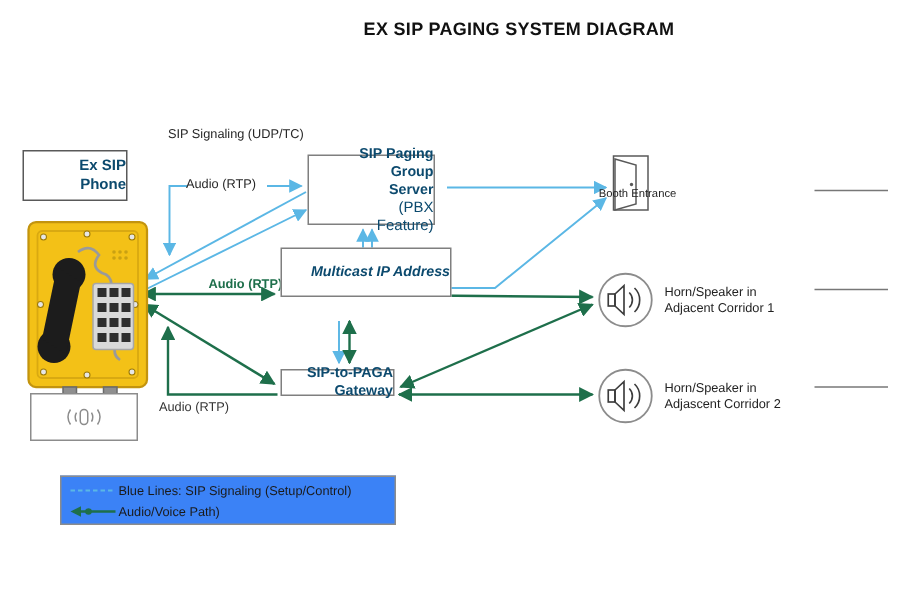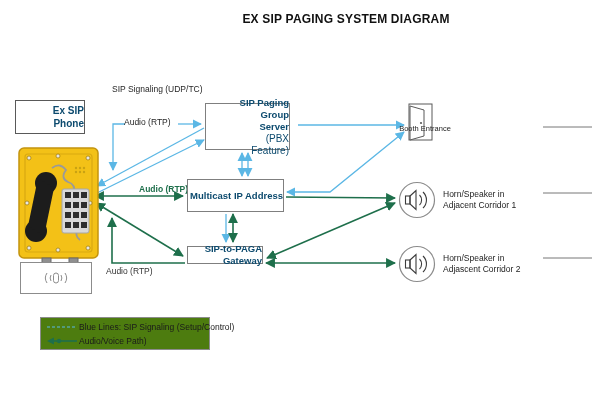--- a/index.html
+++ b/index.html
@@ -7,35 +7,35 @@
          font-family:"Liberation Sans", sans-serif;}
   .abs{position:absolute;}
   .title{left:0;top:12px;width:600px;text-align:center;font-size:12px;font-weight:bold;color:#111;letter-spacing:.2px;margin-left:46px;}
   .nodebox{border:1px solid #7f7f7f;background:#fff;text-align:right;color:#0c4a6e;box-sizing:border-box;
            display:flex;flex-direction:column;justify-content:center;line-height:12px;z-index:3;}
   .nodebox .b{font-weight:bold;font-size:9.5px;}
   .nodebox .n{font-size:10px;}
   .phone-label{left:15px;top:100px;width:70px;height:34px;border:1px solid #595959;}
   .phone-label .b{font-size:10px;line-height:13px;}
   .server{left:205px;top:103px;width:85px;height:47px;padding-left:20px;}
-  .multicast{left:187px;top:179px;width:97px;height:33px;}
+  .multicast{left:187px;top:165px;width:114px;height:33px;font-style:italic;}
   .gateway{left:187px;top:246px;width:76px;height:18px;}
   .soundbox{left:20px;top:262px;width:70px;height:30px;border:1px solid #8c8c8c;background:#fff;
             display:flex;align-items:center;justify-content:center;z-index:3;}
   .edgelabel{font-size:8.5px;color:#262626;white-space:nowrap;z-index:2;}
   .lab-sip{left:112px;top:84px;}
   .lab-rtp-top{left:124px;top:117px;}
   .lab-rtp-mid{left:139px;top:184px;color:#1e6f4b;font-weight:bold;}
   .lab-rtp-bot{left:106px;top:266px;color:#333;}
   .endlabel{font-size:8.5px;color:#222;line-height:11px;white-space:nowrap;z-index:2;}
   .booth-cap{left:386px;top:124px;width:78px;text-align:center;font-size:7.5px;color:#222;z-index:2;}
   .horn1{left:443px;top:107px;}
   .horn2{left:443px;top:189px;}
   .horn3{left:443px;top:253px;}
-  .legend{left:40px;top:317px;width:170px;height:33px;border:1px solid #8c8c8c;background:#4d7c0f;
+  .legend{left:40px;top:317px;width:224px;height:33px;border:1px solid #8c8c8c;background:#3b82f6;
           box-sizing:border-box;padding:2px 4px;z-index:3;}
   .legrow{display:flex;align-items:center;height:14px;}
   .legrow svg{flex:0 0 34px;}
   .legtext{font-size:8.5px;color:#1a1a1a;white-space:nowrap;}
   .layer{left:0;top:0;z-index:1;}
 </style>
 </head>
 <body>
 
 <div class="stage">

